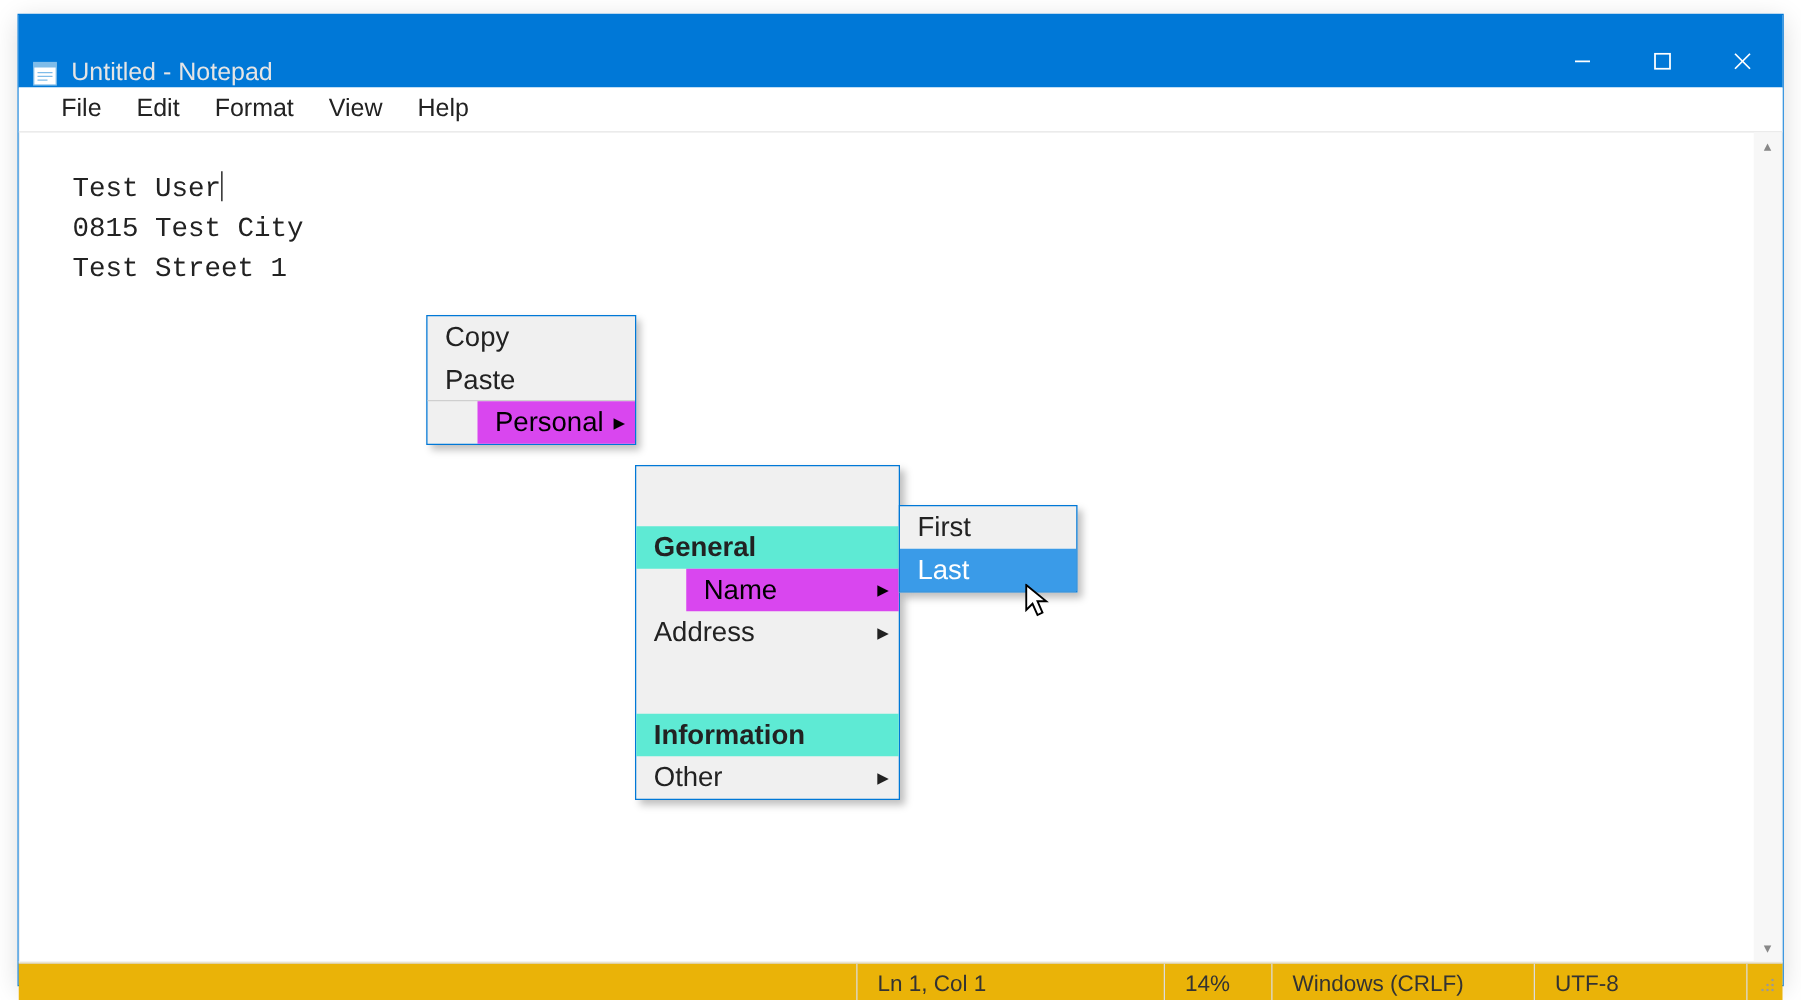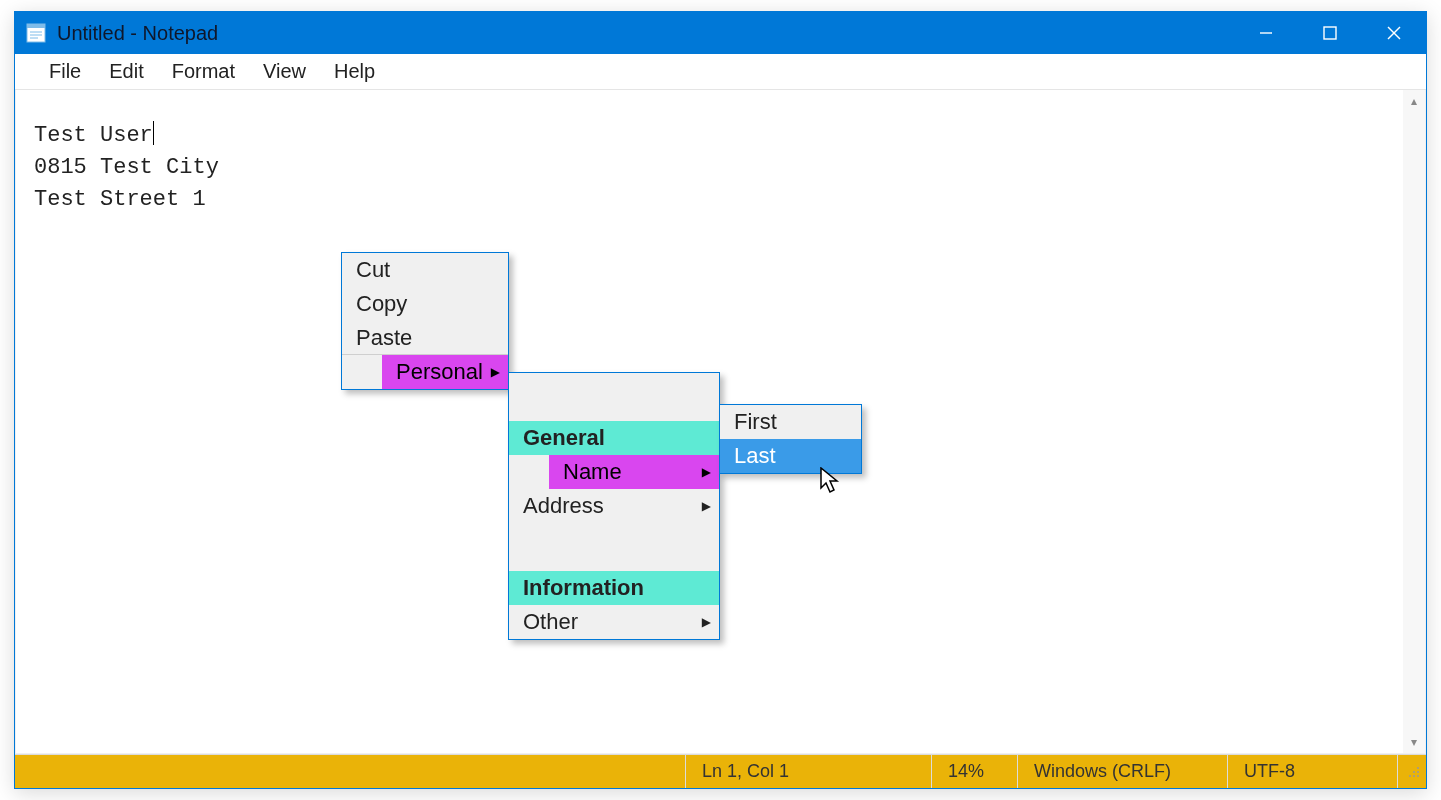--- a/index.html
+++ b/index.html
@@ -16,25 +16,25 @@
     left: 14px;
     top: 11px;
     width: 1413px;
     height: 778px;
     border: 1px solid #0078d7;
     background: #ffffff;
     box-shadow: 0 4px 20px rgba(0,0,0,0.15);
   }
   
   .titlebar {
-    height: 42px;
+    height: 58px;
     background: #0078d7;
     display: flex;
-    align-items: center;
-    color: #0f172a;
+    align-items: flex-end;
+    color: #e5e5e5;
     font-size: 20px;
   }
   .titlebar .icon {
     width: 22px;
     height: 22px;
     margin-left: 10px;
     margin-right: 10px;
     display: inline-block;
   }
   .titlebar .title {
@@ -68,21 +68,21 @@
   .editor-wrap {
     position: relative;
     height: calc(100% - 42px - 36px - 34px);
     border: 1px solid #f0f0f0;
     border-top: none;
   }
   .editor {
     font-family: Consolas, "Courier New", monospace;
     font-size: 22px;
     color: #222;
-    padding: 30px 18px;
+    padding: 30px 42px;
     line-height: 1.45;
     white-space: pre;
     height: 100%;
     overflow: hidden;
     position: relative;
   }
   .editor .caret {
     display: inline-block;
     width: 1.5px;
     height: 24px;
@@ -256,23 +256,20 @@
           <circle cx="10" cy="6" r="1" fill="#999"></circle>
         <circle cx="2" cy="10" r="1" fill="#999"></circle>
           <circle cx="6" cy="10" r="1" fill="#999"></circle>
           <circle cx="10" cy="10" r="1" fill="#999"></circle>
       </svg>
     </div>
   </div>
 
   <div class="menu menu1">
     <div class="mi">
-        <span>Cut</span>
-      </div>
-    <div class="mi">
         <span>Copy</span>
       </div>
     <div class="mi sep-after">
         <span>Paste</span>
       </div>
     <div class="mi highlight">
       <span>Personal</span>
       <span class="arrow">▶</span>
     </div>
   </div>

